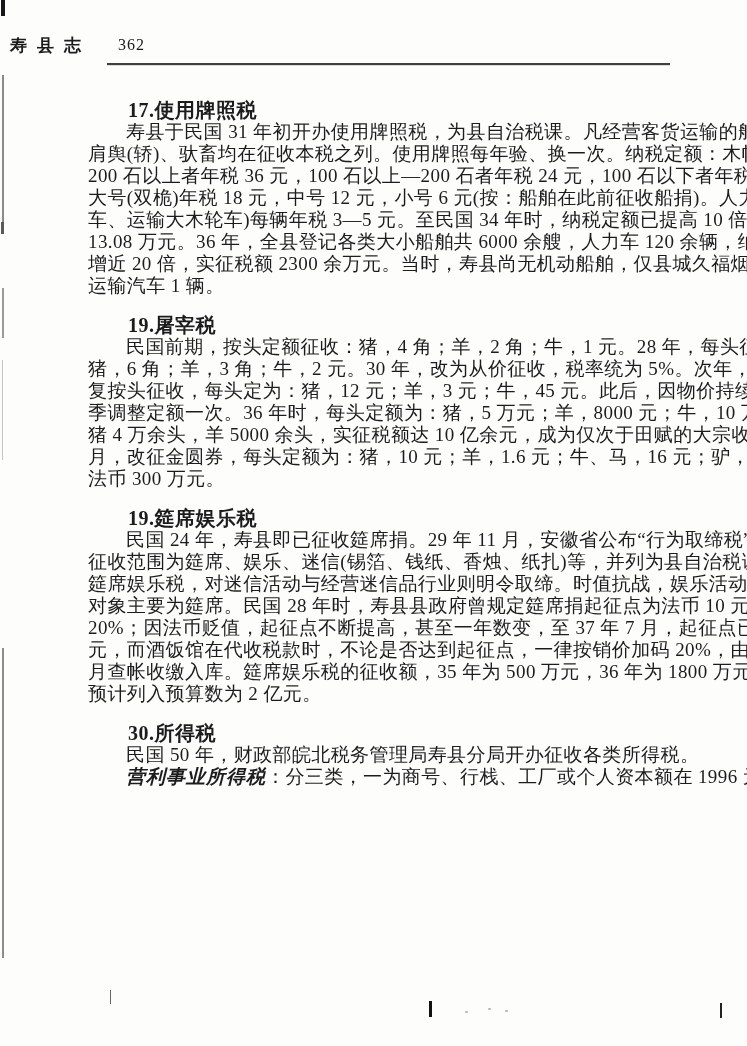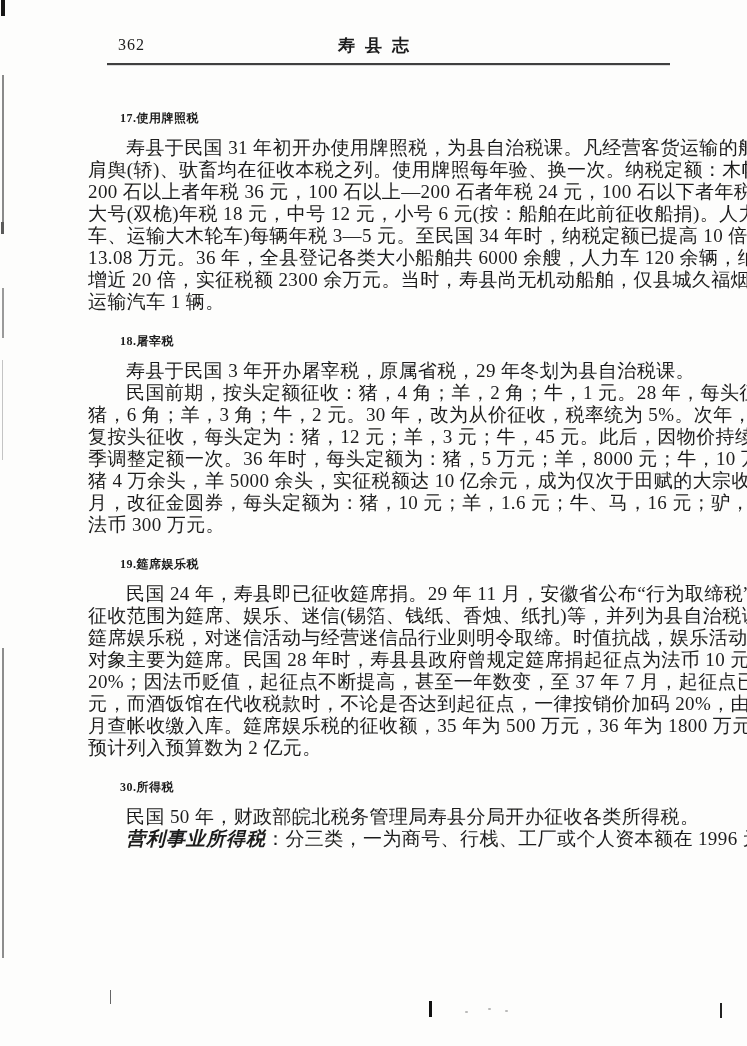--- a/index.html
+++ b/index.html
@@ -14,37 +14,37 @@
   .page { position: absolute; inset: 0; }
 
   
   .page-header { position: absolute; top: 0; left: 0; width: 747px; }
   .page-number {
     position: absolute; top: 36px; left: 118px;
     font-size: 16px; letter-spacing: 1px;
   }
   .book-title {
     position: absolute; top: 34px; left: 0; width: 747px;
-    text-align: center; font-weight: bold; font-size: 17px;
+    font-weight: bold; font-size: 17px;
     letter-spacing: 10px; text-indent: 10px;
   }
   .header-rule {
     position: absolute; top: 63px; left: 107px; width: 563px; height: 2px;
     background: #3f3f3f;
     box-shadow: 0 1px 0 rgba(120,120,120,.25);
   }
 
   
   .page-body {
     position: absolute; top: 99px; left: 88px; width: 612px;
   }
   section { margin: 0; }
   section + section { margin-top: 17px; }
   h3.sec-heading {
-    margin: 8px; font-size: 12px; font-weight: bold;
+    margin: 0; font-size: 20px; font-weight: bold;
     line-height: 22px; text-indent: 2em; letter-spacing: 0.5px;
   }
   p.para {
     margin: 0; font-size: 19px; line-height: 22px;
     white-space: pre; text-indent: 2em; letter-spacing: 0.4px;
   }
   em.term { font-style: italic; font-weight: 600; letter-spacing: 1px; }
 
   
   .artifact { position: absolute; }
@@ -88,22 +88,21 @@
 肩舆(轿)、驮畜均在征收本税之列。使用牌照每年验、换一次。纳税定额：木帆船容量
 200 石以上者年税 36 元，100 石以上—200 石者年税 24 元，100 石以下者年税 12 元；渔船
 大号(双桅)年税 18 元，中号 12 元，小号 6 元(按：船舶在此前征收船捐)。人力车(胶轮
 车、运输大木轮车)每辆年税 3—5 元。至民国 34 年时，纳税定额已提高 10 倍，实征税额
 13.08 万元。36 年，全县登记各类大小船舶共 6000 余艘，人力车 120 余辆，纳税定额又递
 增近 20 倍，实征税额 2300 余万元。当时，寿县尚无机动船舶，仅县城久福烟厂有自用旧
 运输汽车 1 辆。</p>
     </section>
 
     <section>
-      <h3 class="sec-heading">18.屠宰税</h3>
-      <p class="para">寿县于民国 3 年开办屠宰税，原属省税，29 年冬划为县自治税课。</p>
+      <h3 class="sec-heading">19.屠宰税</h3>
       <p class="para">民国前期，按头定额征收：猪，4 角；羊，2 角；牛，1 元。28 年，每头征收定额调整为：
 猪，6 角；羊，3 角；牛，2 元。30 年，改为从价征收，税率统为 5%。次年，因屠商瞒报价格，
 复按头征收，每头定为：猪，12 元；羊，3 元；牛，45 元。此后，因物价持续上涨，每半年或一
 季调整定额一次。36 年时，每头定额为：猪，5 万元；羊，8000 元；牛，10 万元；当年全县宰
 猪 4 万余头，羊 5000 余头，实征税额达 10 亿余元，成为仅次于田赋的大宗收入。37 年 11
 月，改征金圆券，每头定额为：猪，10 元；羊，1.6 元；牛、马，16 元；驴，12 元；金圆券每圆合
 法币 300 万元。</p>
     </section>
 
     <section>

